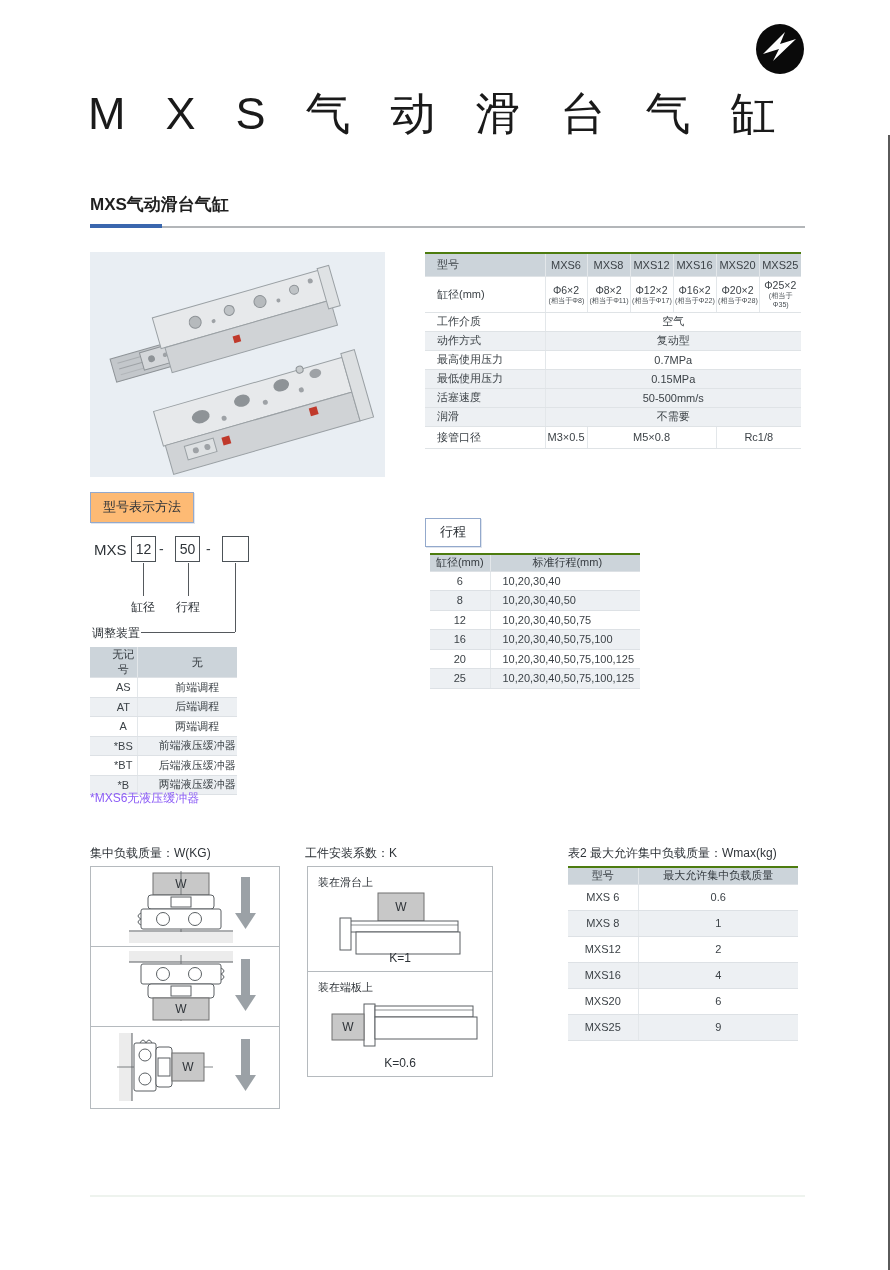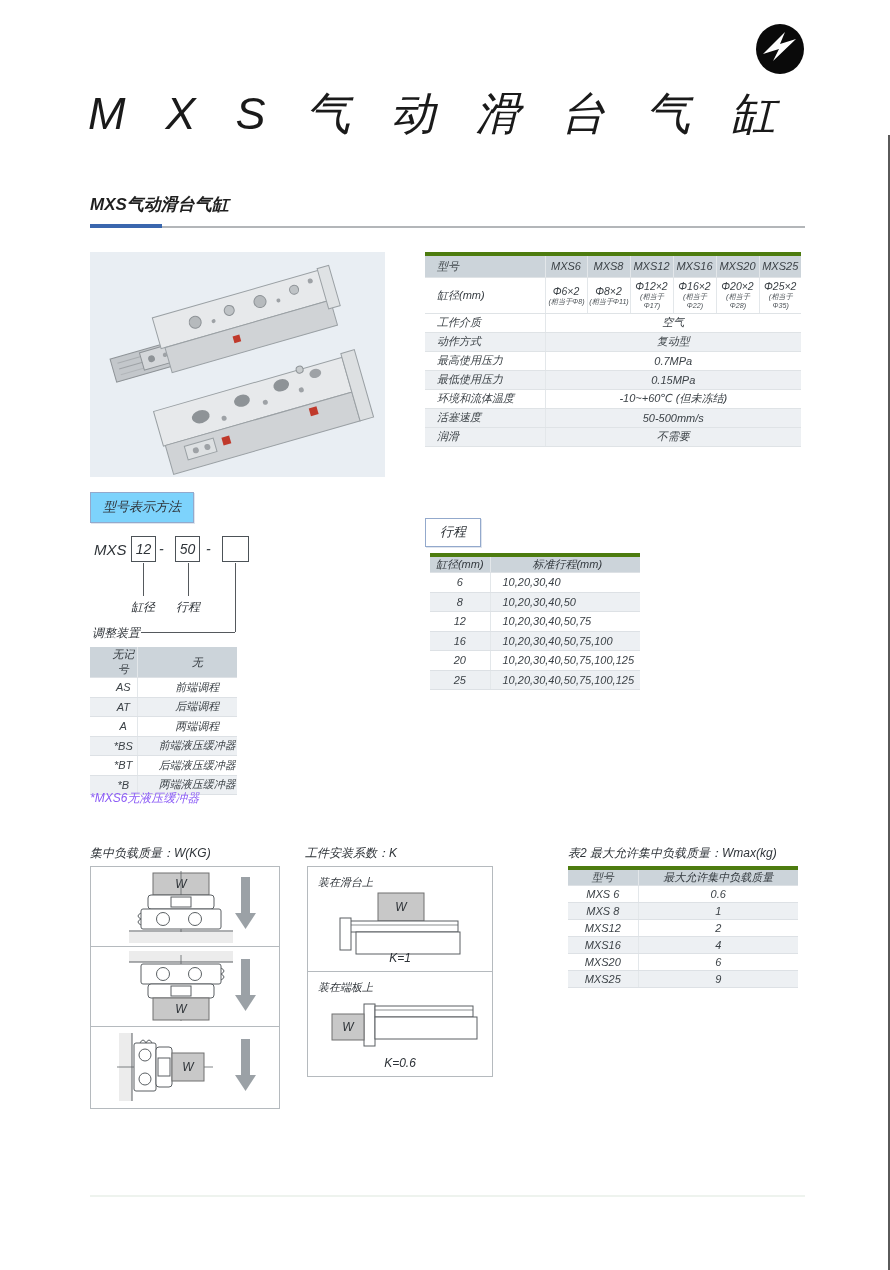--- a/index.html
+++ b/index.html
@@ -2,59 +2,59 @@
 <html><head>
 <meta charset="utf-8">
 <style>
   * { margin:0; padding:0; box-sizing:border-box; }
   html,body { background:#ffffff; }
   body {
     width:890px; height:1270px; position:relative; overflow:hidden;
     font-family:"Liberation Sans","DejaVu Sans",sans-serif;
     color:#3c4247;
   }
-  .abs { position:absolute;font-style:italic; }
+  .abs { position:absolute; }
 
   
   .logo { left:755px; top:23px; width:50px; height:52px; }
   .main-title {
     left:88px; top:84px; width:760px;
     font-size:45px; font-weight:500; letter-spacing:40px; color:#1a1a1a;
     white-space:nowrap;
   }
   .section-title { left:90px; top:193px; font-size:17px; font-weight:bold; color:#1f1f1f; }
   .rule-gray { left:90px; top:226px; width:715px; height:2px; background:#b3b6b9; }
   .rule-blue { left:90px; top:224px; width:72px; height:4px; background:#3a67ae; }
 
   
   .product { left:90px; top:252px; width:295px; height:225px; background:#e9eef3; }
 
   
   table { border-collapse:collapse; table-layout:fixed; }
-  .t-top { border-top:4px solid #4d7c0f; }
+  .t-top { border-top:2px solid #4d7c0f; }
   td { font-size:11px; color:#3c4247; text-align:center; vertical-align:middle; }
   .hdr td { background:#ccd4da; color:#353b40; }
   .alt td { background:#edf0f3; }
 
   
   .spec-wrap { left:425px; top:252px; }
   .spec { width:376px; }
   .spec td { border-bottom:1px solid #dfe3e6; border-right:1px solid #e3e7ea; }
   .spec td:last-child { border-right:none; }
   .spec .lbl { text-align:left; padding-left:12px; }
   .spec .hrow td { height:23px; background:#ccd4da; }
   .spec .borerow td { height:36px; }
   .spec .srow td { height:19px; }
   .spec .prow td { height:22px; }
   .bore-main { font-size:10.5px; line-height:12px; }
   .bore-sub  { font-size:7.5px; line-height:9px; color:#4a5055; transform:scale(0.95); }
 
   
   .model-box {
-    left:90px; top:492px; border:1px solid #93a9cc; background:#7dd3fc;
+    left:90px; top:492px; border:1px solid #93a9cc; background:#fdba74;
     padding:5px 12px 6px 12px; font-size:13px; color:#2e3338;
     box-shadow:1px 1px 0 #dfe5ee;
   }
   .md-prefix { left:94px; top:541px; font-size:15px; color:#2e3338; }
   .md-cell { border:1px solid #4c5257; text-align:center; font-size:14px; color:#2e3338;
              width:25px; height:26px; line-height:25px; top:536px; }
   .md-b1 { left:131px; }
   .md-b2 { left:175px; }
   .md-b3 { left:222px; width:27px; }
   .md-dash1 { left:159px; top:541px; font-size:14px; }
@@ -101,21 +101,21 @@
   .load-panel:last-child { border-bottom:none; }
 
   .mount-box { left:307px; top:866px; width:186px; height:211px; border:1px solid #b5babe; background:#fff; }
   .mount-panel { width:184px; height:104.5px; border-bottom:1px solid #b5babe; position:relative; }
   .mount-panel:last-child { border-bottom:none; }
   .mount-cap { position:absolute; left:10px; top:8px; font-size:11px; color:#2e3338; }
   .mount-k  { position:absolute; left:0; right:0; bottom:6px; text-align:center; font-size:12px; color:#2e3338; }
 
   .wmax-wrap { left:568px; top:866px; }
   .wmax { width:230px; }
-  .wmax td { height:17px; border-bottom:1px solid #dde1e5; }
+  .wmax td { height:26px; border-bottom:1px solid #dde1e5; }
   .wmax td.c1 { width:70px; border-right:1px solid #e3e7ea; }
   .wmax .hdr td { height:17px; }
 
   .faint-line { left:90px; top:1195px; width:715px; height:2px; background:#eef3ee; }
   .edge-line { right:0px; top:135px; width:2px; height:1135px; background:#5a5a5a; }
 
   svg text { font-family:"Liberation Sans","DejaVu Sans",sans-serif; }
 </style>
 </head>
 <body>
@@ -233,31 +233,33 @@
       <td colspan="6">复动型</td>
     </tr>
     <tr class="srow">
       <td class="lbl">最高使用压力</td>
       <td colspan="6">0.7MPa</td>
     </tr>
     <tr class="srow alt">
       <td class="lbl">最低使用压力</td>
       <td colspan="6">0.15MPa</td>
     </tr>
-    <tr class="srow">
-      <td class="lbl">环境和流体温度</td>
-      <td colspan="6">-10~+60℃ (但未冻结)</td>
-    </tr>
     <tr class="srow alt">
       <td class="lbl">活塞速度</td>
       <td colspan="6">50-500mm/s</td>
     </tr>
     <tr class="srow alt">
       <td class="lbl">润滑</td>
       <td colspan="6">不需要</td>
+    </tr>
+    <tr class="prow">
+      <td class="lbl">接管口径</td>
+      <td>M3×0.5</td>
+      <td colspan="3">M5×0.8</td>
+      <td colspan="2">Rc1/8</td>
     </tr>
   </tbody>
     </table>
 </div>
 
 <div class="abs model-box">
   <span>型号表示方法</span>
 </div>
 <div class="abs md-prefix">MXS</div>
 <div class="abs md-cell md-b1">12</div>

